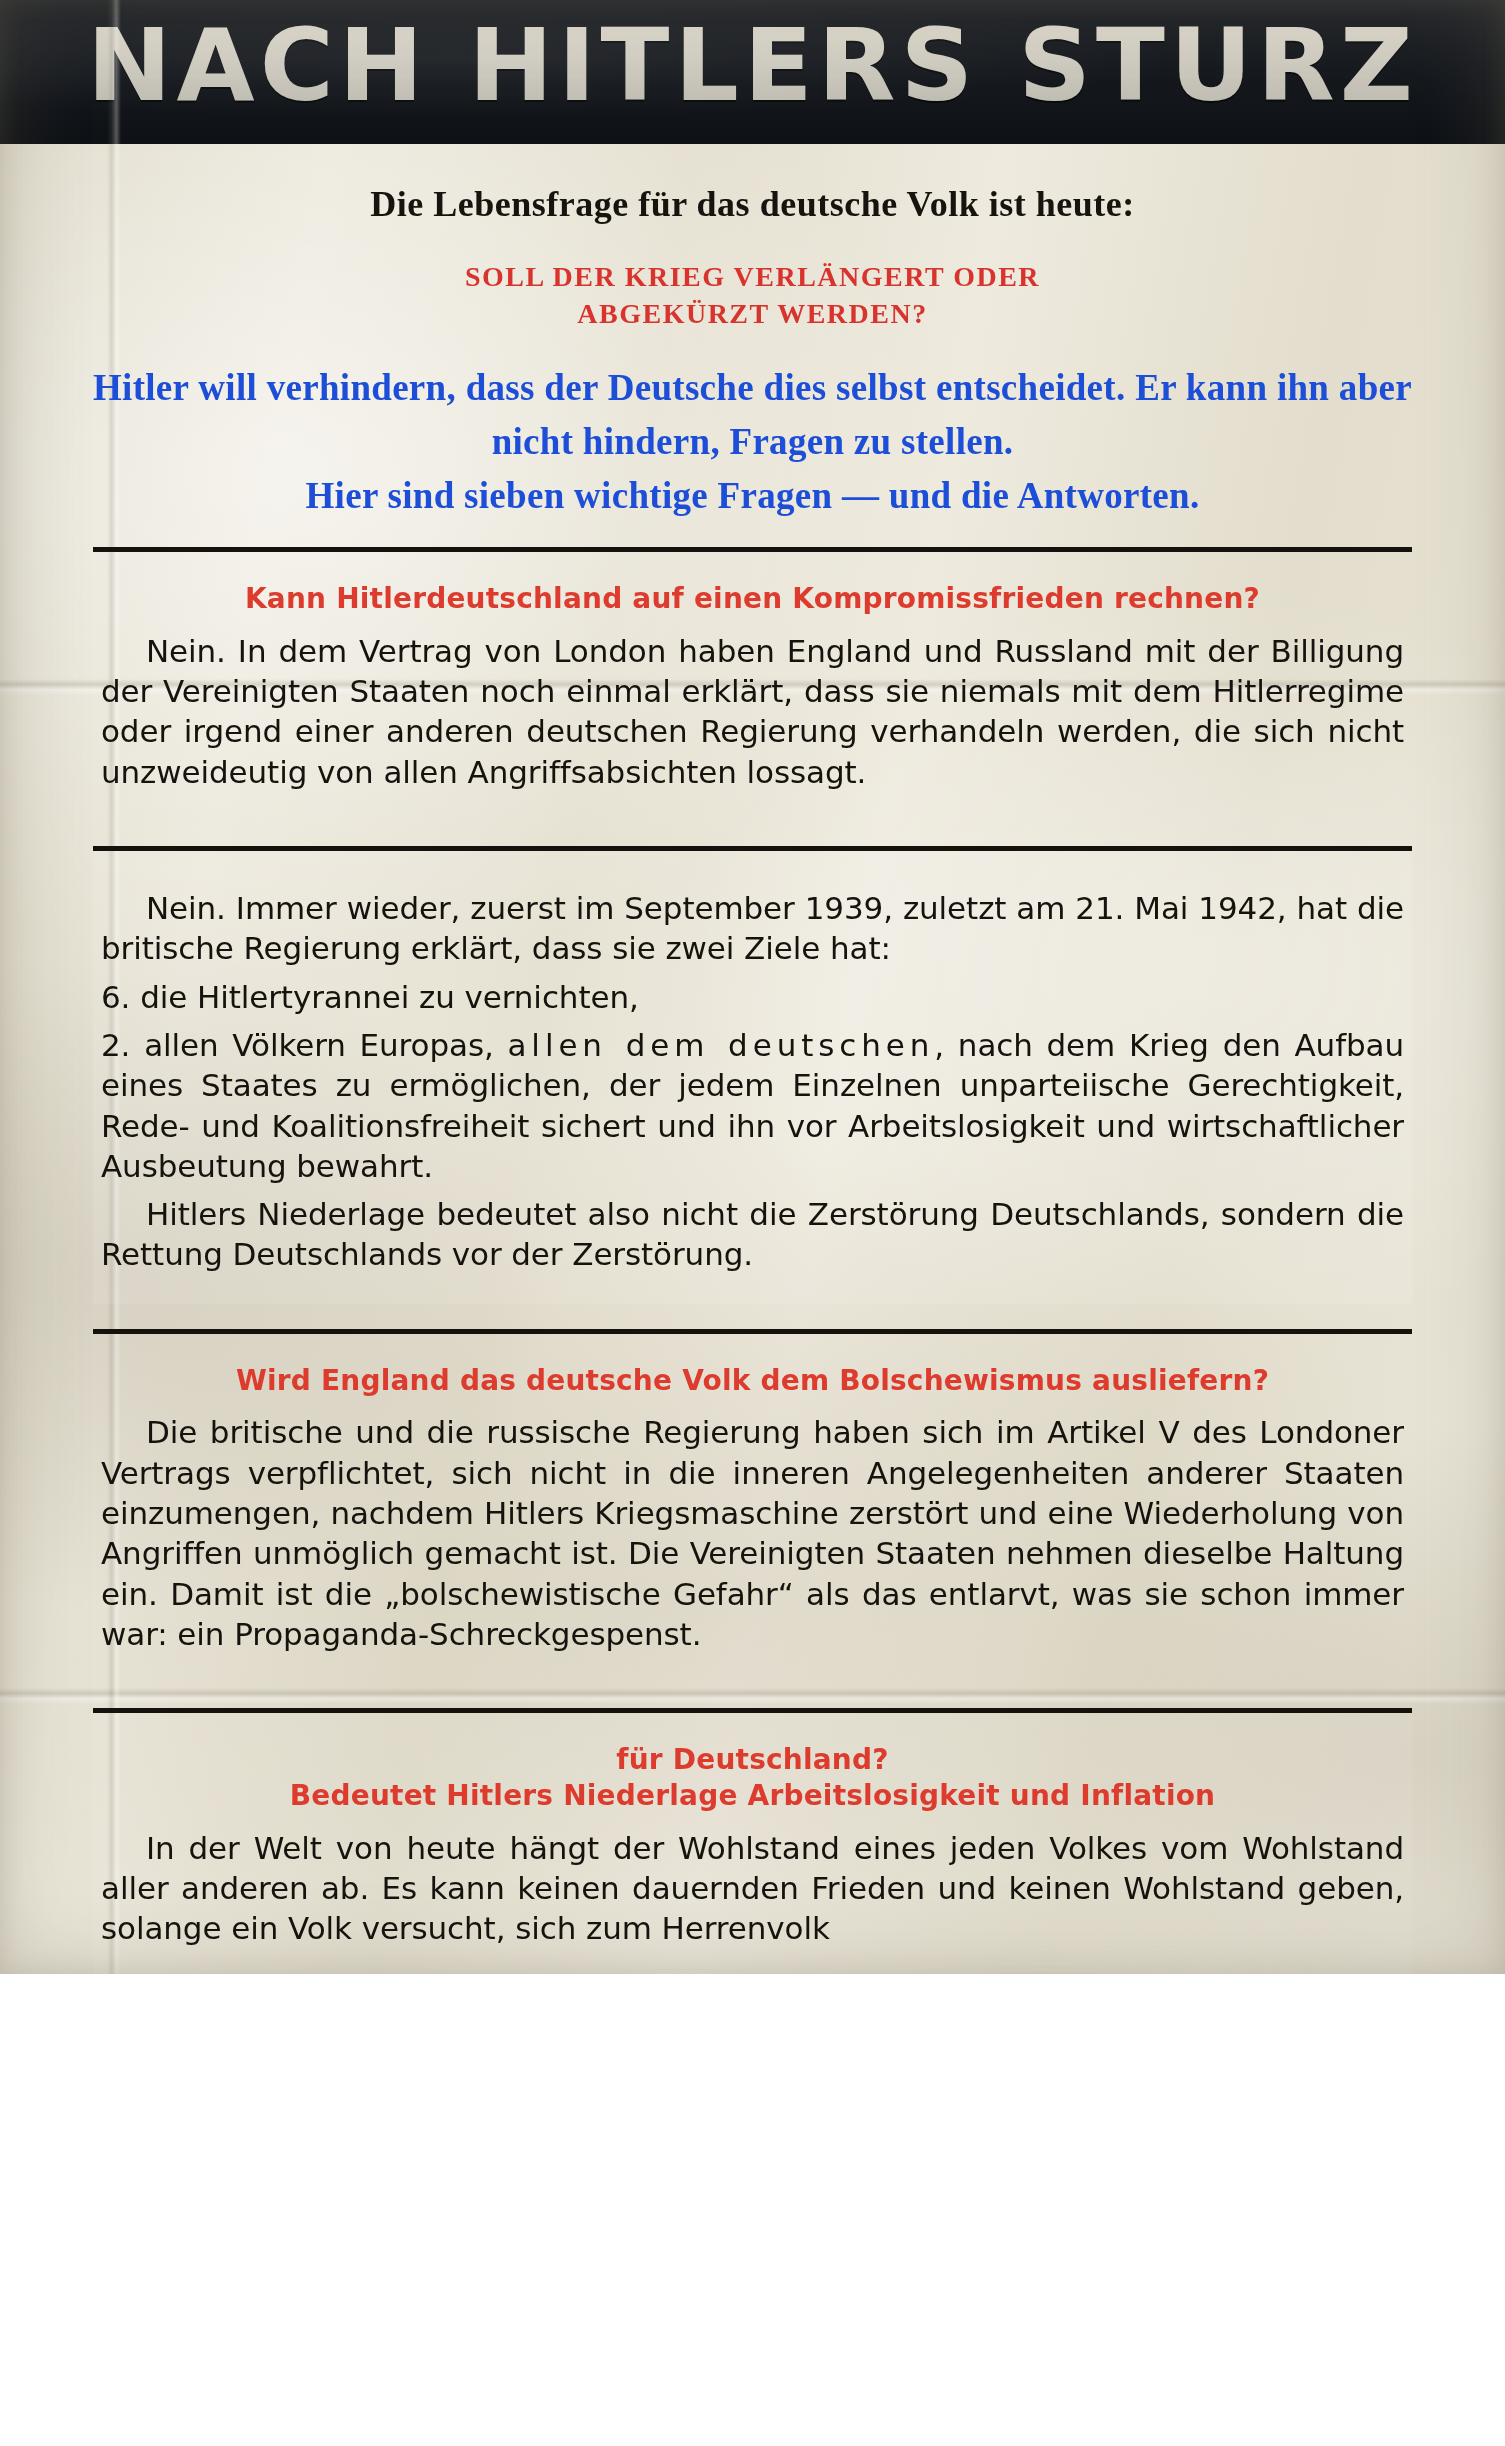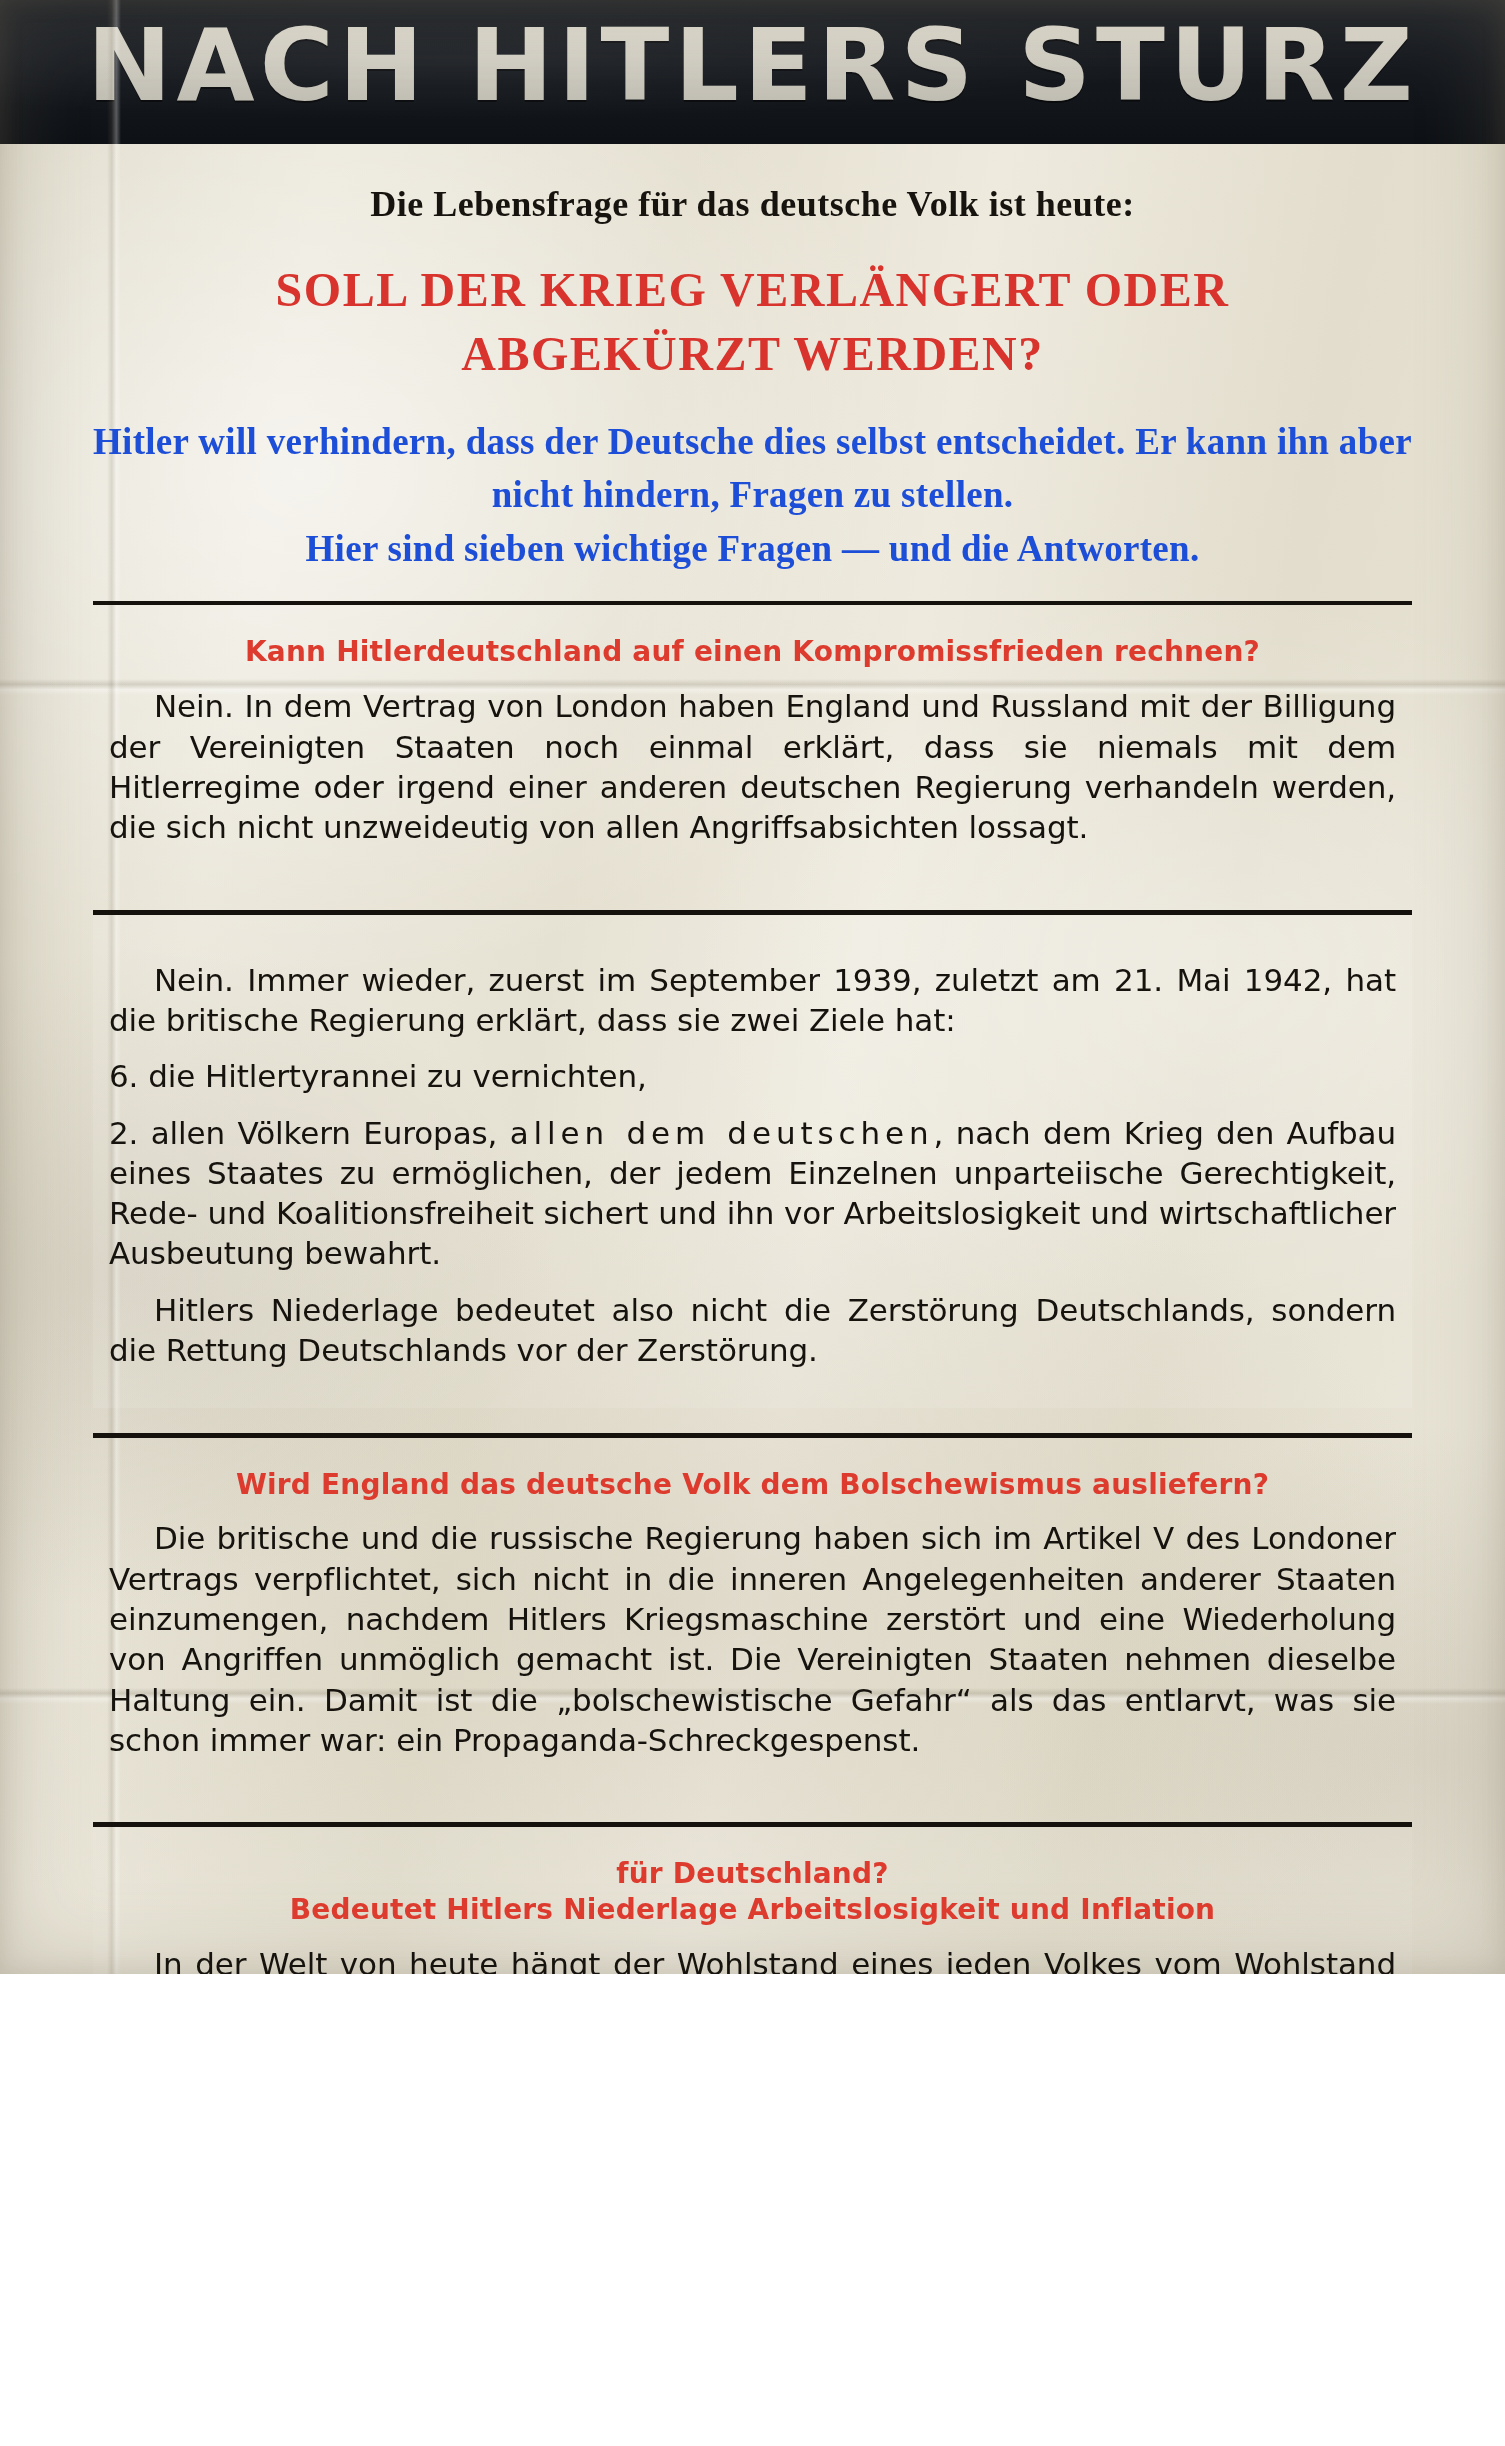--- a/index.html
+++ b/index.html
@@ -103,21 +103,21 @@
     font-weight: bold;
     font-size: 36px;
     color: #17140f;
     letter-spacing: 0.5px;
     margin-bottom: 33px;
   }
   .intro-red {
     text-align: center;
     font-family: "Liberation Serif", serif;
     font-weight: bold;
-    font-size: 48px;
+    font-size: 28px;
     color: #d8332c;
     letter-spacing: 1.5px;
     line-height: 1.33;
     margin-bottom: 29px;
   }
   .intro-body {
     font-family: "Liberation Serif", serif;
     font-weight: bold;
     font-size: 37px;
     color: #1d4ed8;
@@ -154,21 +154,21 @@
   }
   .qa-answer {
     font-family: "DejaVu Sans", sans-serif;
     font-size: 31px;
     color: #16130e;
     line-height: 1.3;
     text-align: justify;
     letter-spacing: -0.1px;
   }
   .qa-answer p {
-    margin: 16px;
+    margin: 8px;
     text-indent: 45px;
   }
   .qa-answer p.listitem {
     text-indent: 0;
     padding-left: 0;
   }
   .spaced {
     letter-spacing: 4.9px;
   }
   .lastline-left {

